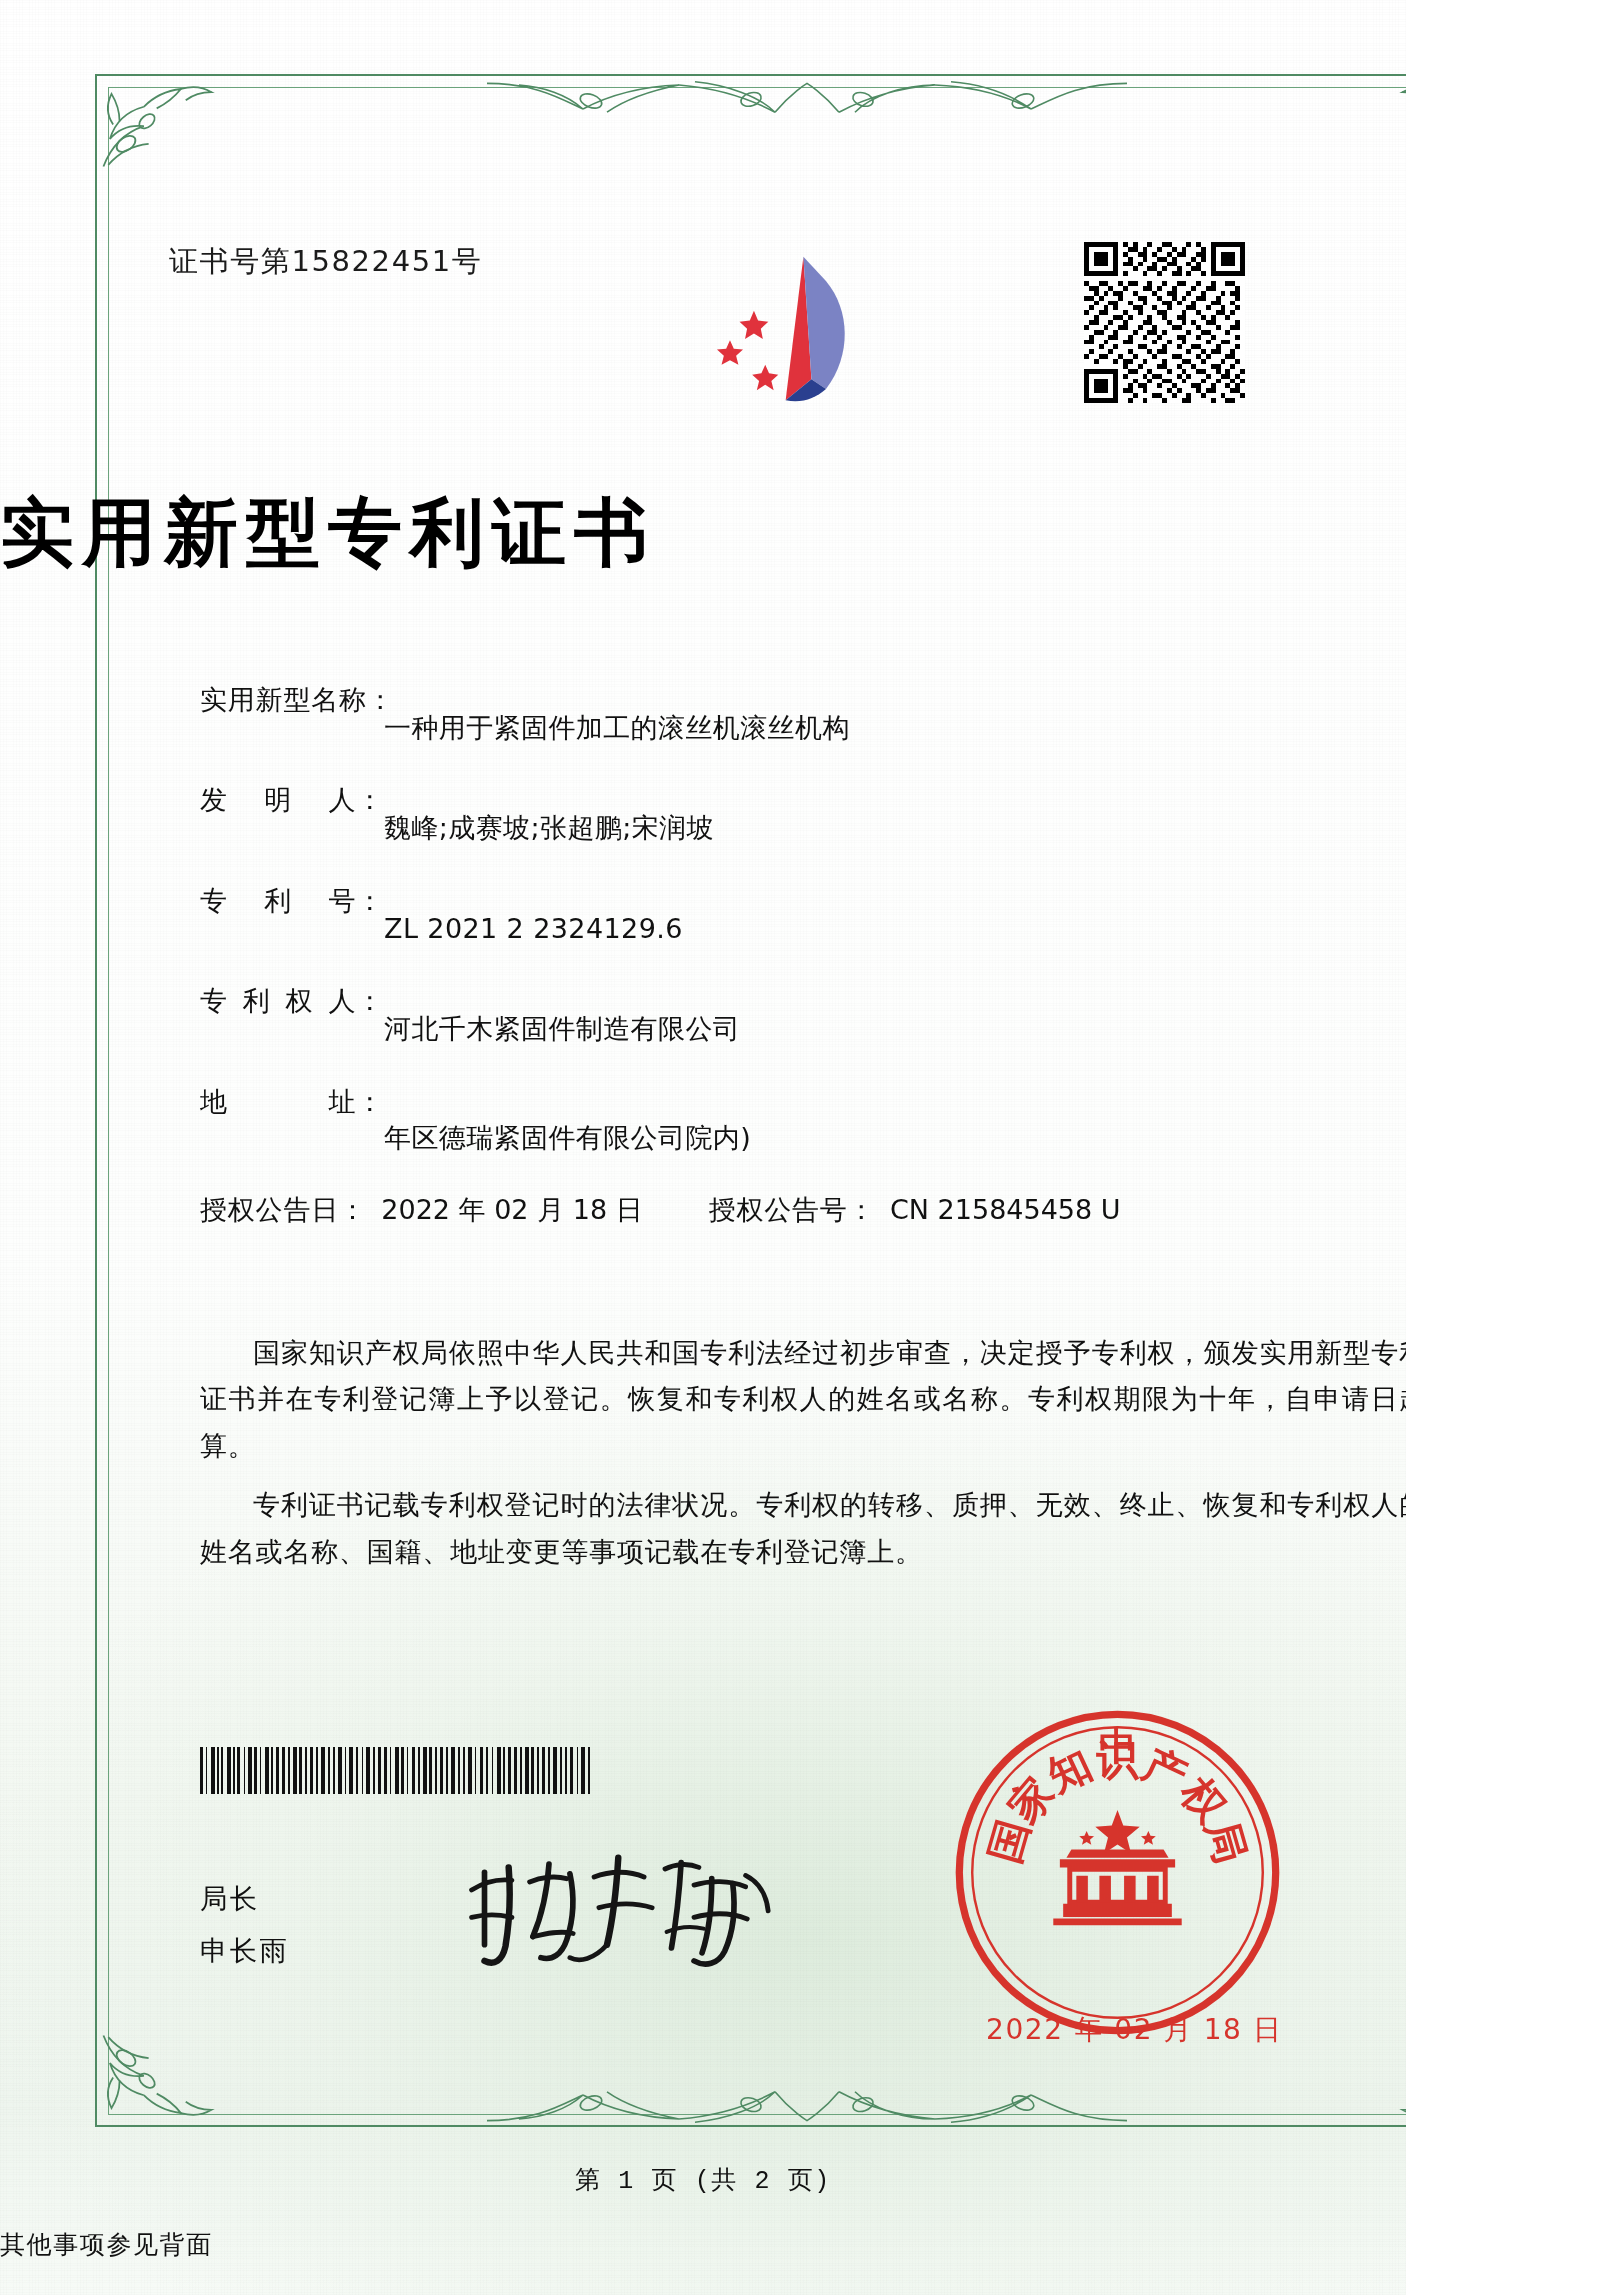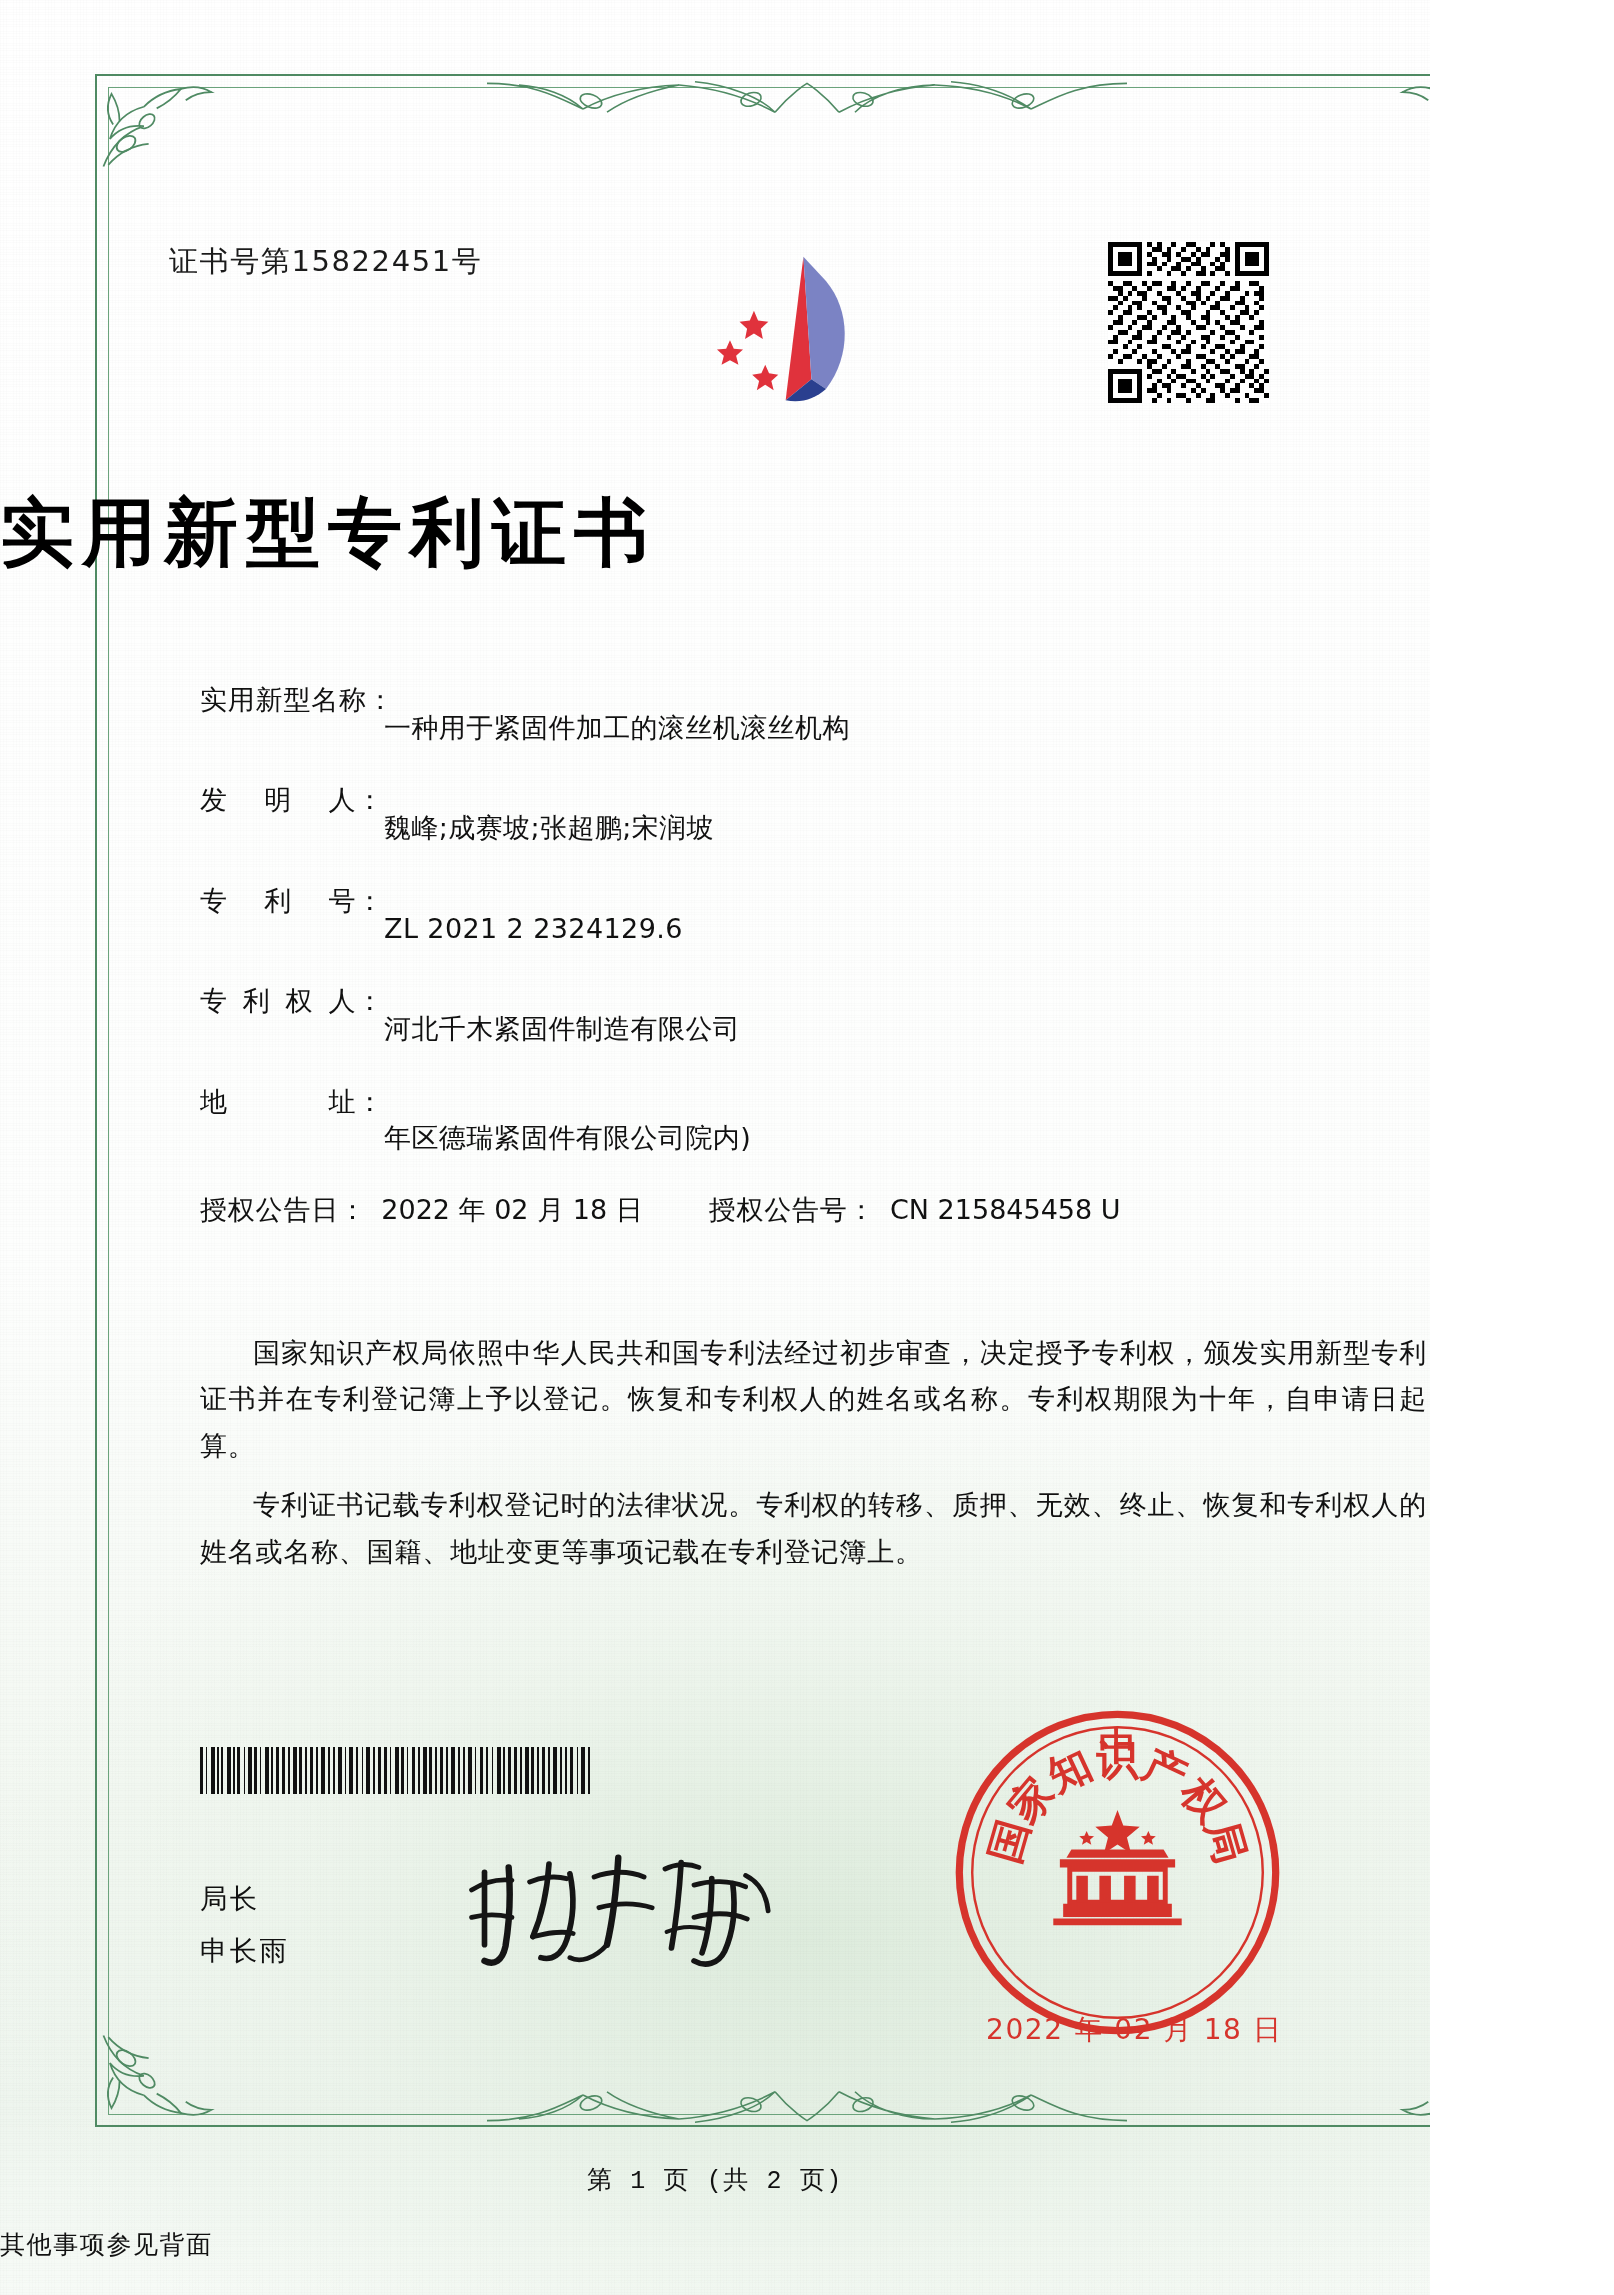--- a/index.html
+++ b/index.html
@@ -9,21 +9,20 @@
   }
   body {
     font-family: "DejaVu Sans", "Liberation Sans", sans-serif;
   }
   .page {
     position: relative;
     width: 1406px;
     height: 2295px;
     background: #ffffff;
     overflow: hidden;
-    padding-left: 24px;
   }
   
   .paper {
     position: absolute;
     left: 0; top: 0;
     width: 1614px;
     height: 2295px;
     background:
       radial-gradient(ellipse 1130px 726px at 50% 1937px, rgba(215,232,214,0.75) 0%, rgba(232,242,231,0.45) 45%, rgba(255,255,255,0) 75%),
       linear-gradient(180deg, #ffffff 0%, #fdfefd 55%, #f3f8f2 78%, #eef5ee 92%, #f7fbf7 100%);

